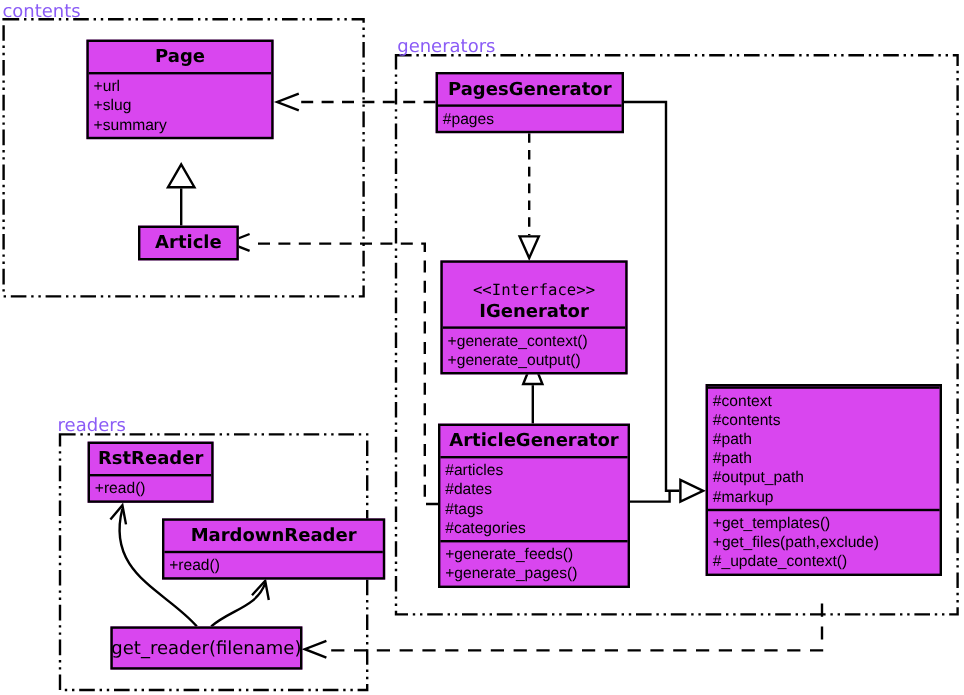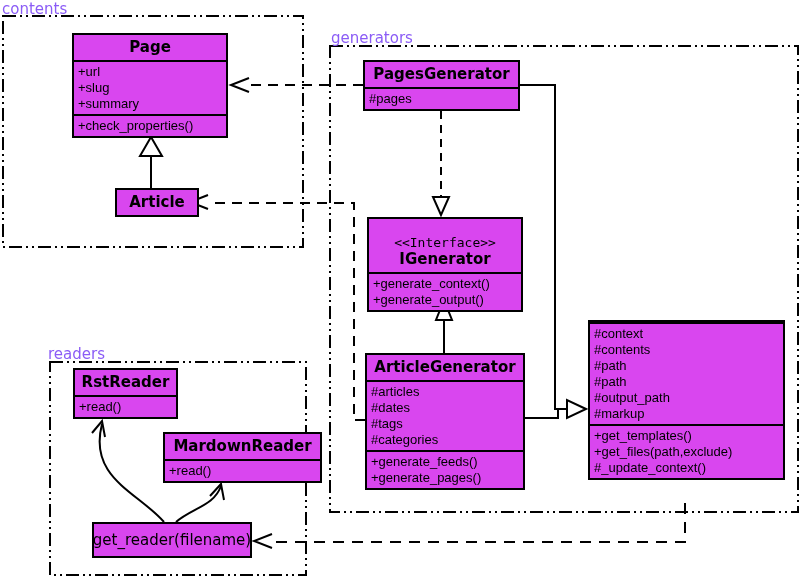--- a/index.html
+++ b/index.html
@@ -114,23 +114,20 @@
   <div class="pkg-label" style="left:331px; top:31px;">generators</div>
   <div class="pkg-label" style="left:48px; top:347px;">readers</div>
 
   <div class="uml-box" style="left:72px; top:33px; width:156px;">
     <div class="uml-title">Page</div>
     <div class="uml-comp">
       <div class="uml-row">+url</div>
       <div class="uml-row">+slug</div>
       <div class="uml-row">+summary</div>
     </div>
-    <div class="uml-comp">
-      <div class="uml-row">+check_properties()</div>
-    </div>
   </div>
 
   <div class="uml-box" style="left:115px; top:188px; width:84px;">
     <div class="uml-title">Article</div>
   </div>
 
   <div class="uml-box" style="left:363px; top:60px; width:157px;">
     <div class="uml-title">PagesGenerator</div>
     <div class="uml-comp">
       <div class="uml-row">#pages</div>
@@ -176,21 +173,21 @@
     </div>
   </div>
 
   <div class="uml-box" style="left:73px; top:368px; width:105px;">
     <div class="uml-title">RstReader</div>
     <div class="uml-comp">
       <div class="uml-row">+read()</div>
     </div>
   </div>
 
-  <div class="uml-box" style="left:135px; top:432px; width:159px;margin-left:28px;">
+  <div class="uml-box" style="left:135px; top:432px; width:186px;">
     <div class="uml-title">MardownReader</div>
     <div class="uml-comp">
       <div class="uml-row">+read()</div>
     </div>
   </div>
 
   <div class="uml-box fn-box" style="left:92px; top:522px; width:160px; height:36px;">
     <span>get_reader(filename)</span>
   </div>
 

